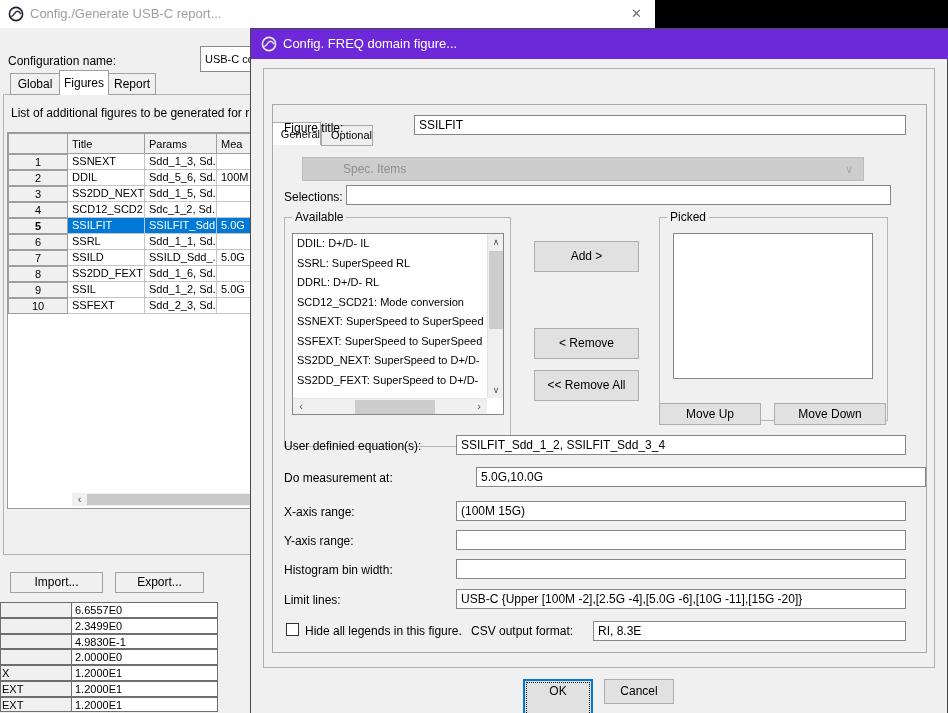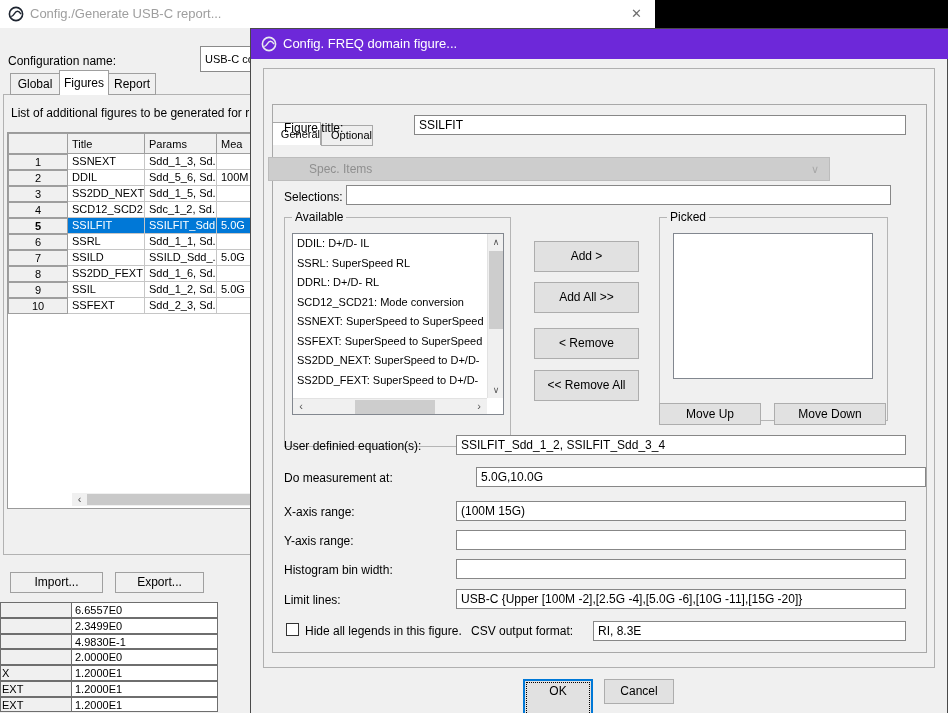--- a/index.html
+++ b/index.html
@@ -216,21 +216,21 @@
 
     <div class="outer-frame"></div>
 
     <div class="dtab active" style="left:21px; top:53px; width:49px; height:23px; line-height:22px;">General</div>
     <div class="dtab inactive" style="left:70px; top:56px; width:52px; height:21px; line-height:19px;">Optional</div>
     <div class="tab-page"></div>
 
     <span class="dlabel" style="left:33px; top:92px;">Figure title:</span>
     <input class="field" style="left: 163px; top: 86px; width: 492px; height: 20px;" readonly="" value="SSILFIT">
 
-    <div class="combo-dis" style="left:17px; top:128px; width:562px; height:24px;padding-left:40px;">
+    <div class="combo-dis" style="left:51px; top:128px; width:562px; height:24px;padding-left:40px;">
       <span>Spec. Items</span>
       <span class="chev">∨</span>
     </div>
 
     <span class="dlabel" style="left:33px; top:161px;">Selections:</span>
     <input class="field" style="left: 95px; top: 156px; width: 545px; height: 20px;" readonly="" value="">
 
     <div class="group" style="left:33px; top:188px; width:227px; height:230px;">
       <span class="legend">Available</span>
     </div>
@@ -251,21 +251,20 @@
         <div class="sbv-arrow" style="bottom:0;">∨</div>
       </div>
       <div class="hsb" style="right:16px;">
         <div class="sbh-arrow" style="left:0;">‹</div>
         <div style="position:absolute; left:62px; top:1px; width:80px; height:14px; background:#cdcdcd;"></div>
         <div class="sbh-arrow" style="right:0;">›</div>
       </div>
     </div>
 
     <div class="dbtn" style="left:283px; top:212px; width:105px; height:31px; line-height:29px;">Add &gt;</div>
-    <div class="dbtn" style="left:283px; top:253px; width:105px; height:31px; line-height:29px;">Add All &gt;&gt;</div>
     <div class="dbtn" style="left:283px; top:299px; width:105px; height:31px; line-height:29px;">&lt; Remove</div>
     <div class="dbtn" style="left:283px; top:341px; width:105px; height:31px; line-height:29px;">&lt;&lt; Remove All</div>
 
     <div class="group" style="left:408px; top:188px; width:229px; height:204px;">
       <span class="legend">Picked</span>
     </div>
     <div class="listbox" style="left:422px; top:204px; width:200px; height:146px;"></div>
 
     <div class="dbtn" style="left:408px; top:374px; width:102px; height:22px; line-height:20px;">Move Up</div>
     <div class="dbtn" style="left:523px; top:374px; width:112px; height:22px; line-height:20px;">Move Down</div>

